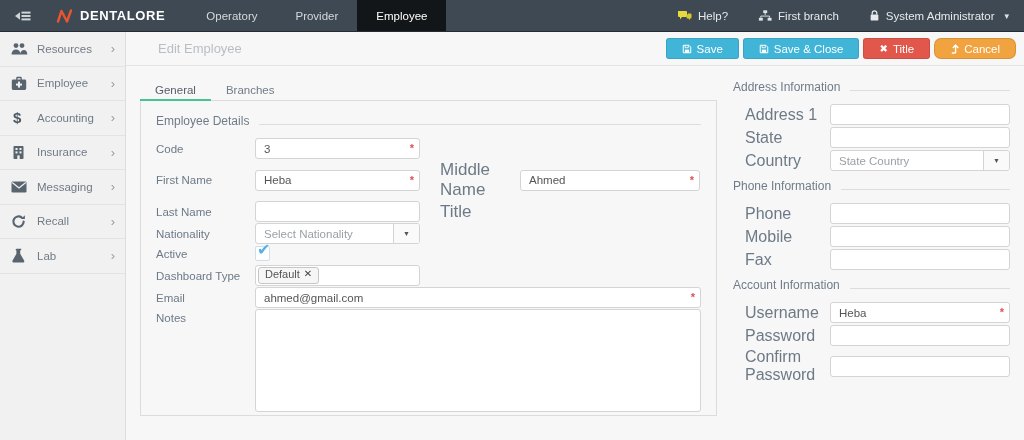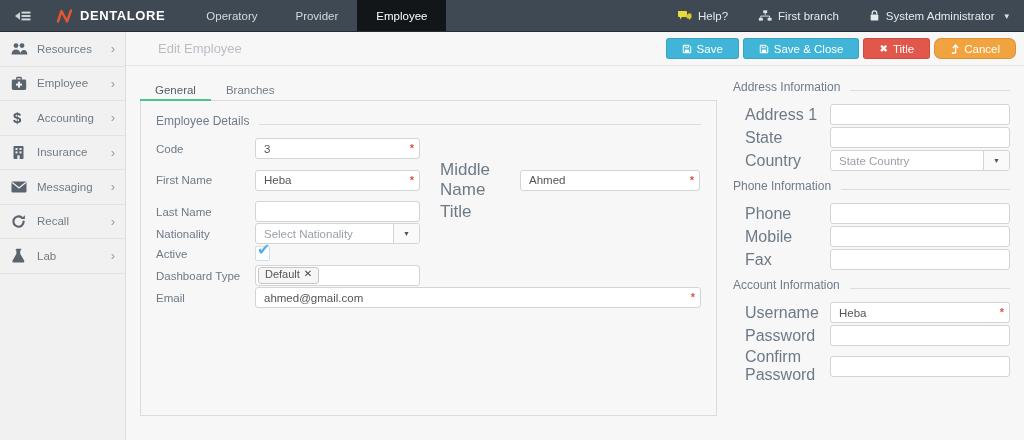--- a/index.html
+++ b/index.html
@@ -329,20 +329,24 @@
       </div>
 
       <div class="frow">
         <span class="flabel">Email</span>
         <span class="ctrl-w">
           <input class="txt" value="ahmed@gmail.com" style="">
           <span class="req">*</span>
         </span>
       </div>
 
+      <div class="frow frow-top">
+        <span class="flabel">Notes</span>
+        <textarea class="notes" style=""></textarea>
+      </div>
     </div>
   </div>
 
   <div class="right-sec">
 
     <div class="legend">
       <span class="legend-text">Address Information</span>
       <span class="legend-line"></span>
     </div>
     <div class="rrow">

